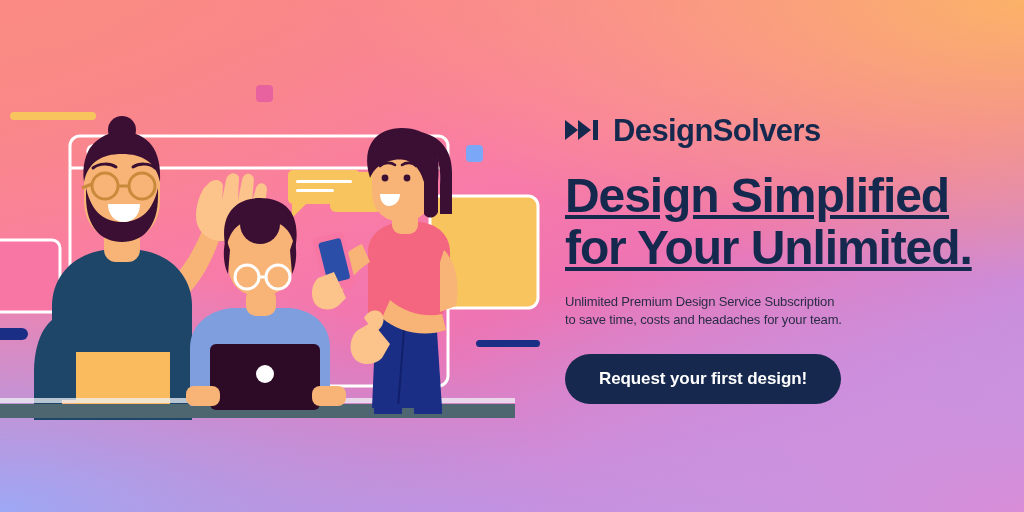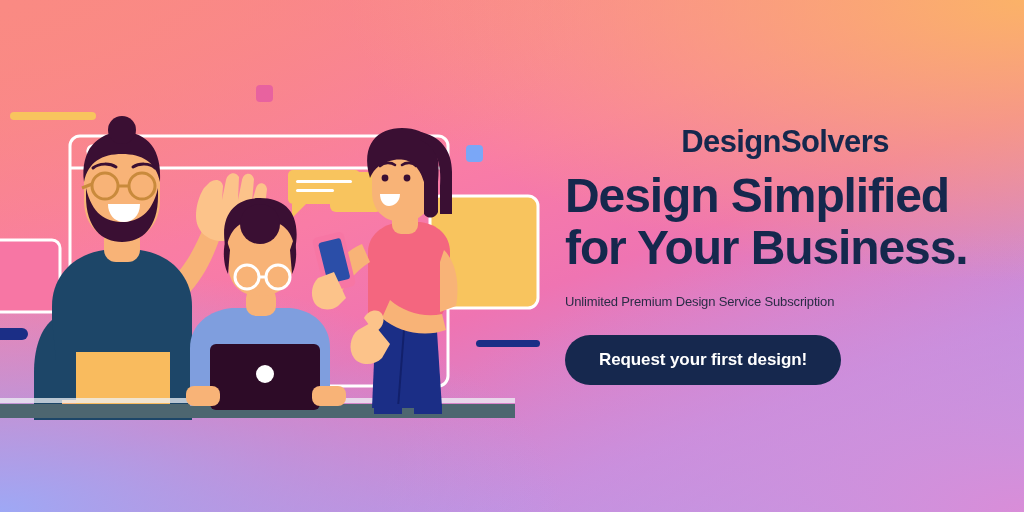--- a/index.html
+++ b/index.html
@@ -34,30 +34,30 @@
       radial-gradient(100% 90% at 0% 100%,   #9ea8f5 0%, rgba(158,168,245,0) 55%),
       radial-gradient(110% 95% at 100% 100%, #d98dd8 0%, rgba(217,141,216,0) 58%),
       linear-gradient(160deg, #fa8a83 0%, #f97ca6 38%, #ef74b2 55%, #c290e0 78%, #a3a5f2 100%);
   }
 
   
   .illus { position:absolute; left:0; top:0; width:560px; height:512px; }
 
   
   .content { position:absolute; left:565px; top:112px; width:440px; }
-  .logo-row { display:flex; align-items:center; gap:14px; height:36px;flex-direction:column; }
+  .logo-row { display:flex; align-items:center; gap:14px; height:36px; }
   .logo-mark { width:34px; height:24px; display:block; }
   .logo-text {
     font-size:31px; font-weight:bold; color:#15284d;
     letter-spacing:-0.6px; line-height:1; white-space:nowrap;
   }
   .headline {
     margin-top:22px;
     font-size:48px; font-weight:bold; color:#15284d;
-    line-height:1.09; letter-spacing:-1.1px;
+    line-height:1.09; letter-spacing:-1.1px;text-decoration:underline;
   }
   .subhead {
     margin-top:18px;
     font-size:13px; color:#2a2b46; line-height:1.45;
     letter-spacing:-0.15px;
   }
   .cta {
     margin-top:24px;
     display:inline-flex; align-items:center; justify-content:center;
     height:50px; padding:12px 34px;
@@ -231,22 +231,23 @@
       <svg class="logo-mark" viewBox="0 0 34 24" aria-hidden="true">
         <path d="M0 2 L13 12 L0 22 Z" fill="#15284d"></path>
         <path d="M13 2 L26 12 L13 22 Z" fill="#15284d"></path>
         <rect x="28" y="2" width="5" height="20" fill="#15284d"></rect>
       </svg>
       <span class="logo-text">DesignSolvers</span>
     </div>
 
     <h1 class="headline">
       <span>Design Simplified</span><br>
-      <span>for Your Business.</span>
+      <span>for Your Unlimited.</span>
     </h1>
 
     <p class="subhead">
       <span>Unlimited Premium Design Service Subscription</span><br>
+      <span>to save time, costs and headaches for your team.</span>
     </p>
 
     <button class="cta">Request your first design!</button>
   </div>
 </div>
 
 </body></html>

